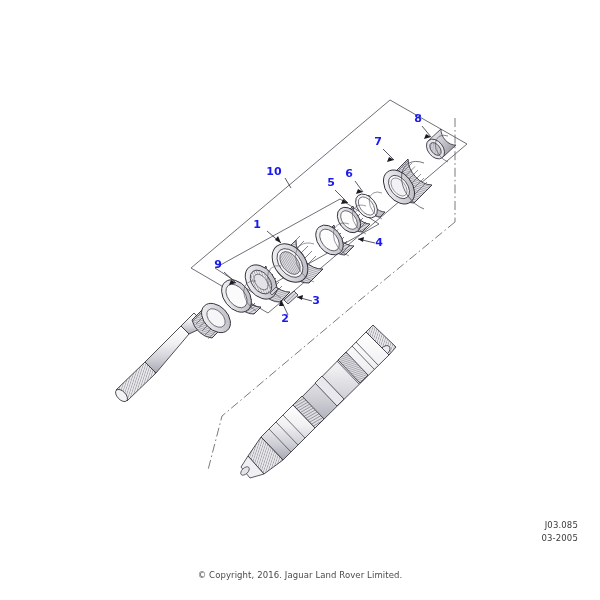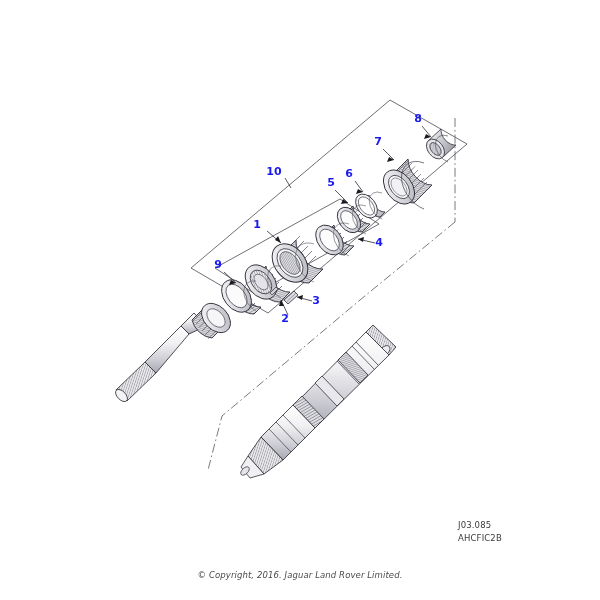--- a/index.html
+++ b/index.html
@@ -34,40 +34,39 @@
     font-family: "DejaVu Sans", "Liberation Sans", sans-serif;
     font-size: 11px;
     font-weight: bold;
     fill: #1a1aee;
   }
   .footer-block {
     position: absolute;
     right: 22px;
     top: 519px;
     width: 120px;
-    text-align: left;
+    text-align: right;
     font-size: 8.5px;
     line-height: 13.2px;
     color: #3b3b3b;
     letter-spacing: 0.15px;
   }
   .footer-line {
     display: block;
     white-space: nowrap;
   }
   .copyright {
     position: absolute;
     left: 0;
     top: 570px;
     width: 600px;
     text-align: center;
     font-size: 8.5px;
     color: #4a4a4a;
     letter-spacing: 0.1px;
-    font-style: italic;
   }
 </style>
 </head>
 <body>
 
 <div id="diagram-root">
 
   <svg class="figure" viewBox="0 0 600 600" xmlns="http://www.w3.org/2000/svg">
     <defs>
 
@@ -364,18 +363,18 @@
       <text class="callout-text" x="349" y="177" text-anchor="middle">6</text>
       <text class="callout-text" x="378" y="145" text-anchor="middle">7</text>
       <text class="callout-text" x="418" y="122" text-anchor="middle">8</text>
       <text class="callout-text" x="218" y="268" text-anchor="middle">9</text>
       <text class="callout-text" x="274" y="175" text-anchor="middle">10</text>
     </g>
   </svg>
 
   <div class="footer-block">
     <span class="footer-line">J03.085</span>
-    <span class="footer-line">AHCFIC2B</span>
+    <span class="footer-line">03-2005</span>
   </div>
 
   <div class="copyright">© Copyright, 2016. Jaguar Land Rover Limited.</div>
 
 </div>
 
 </body></html>

